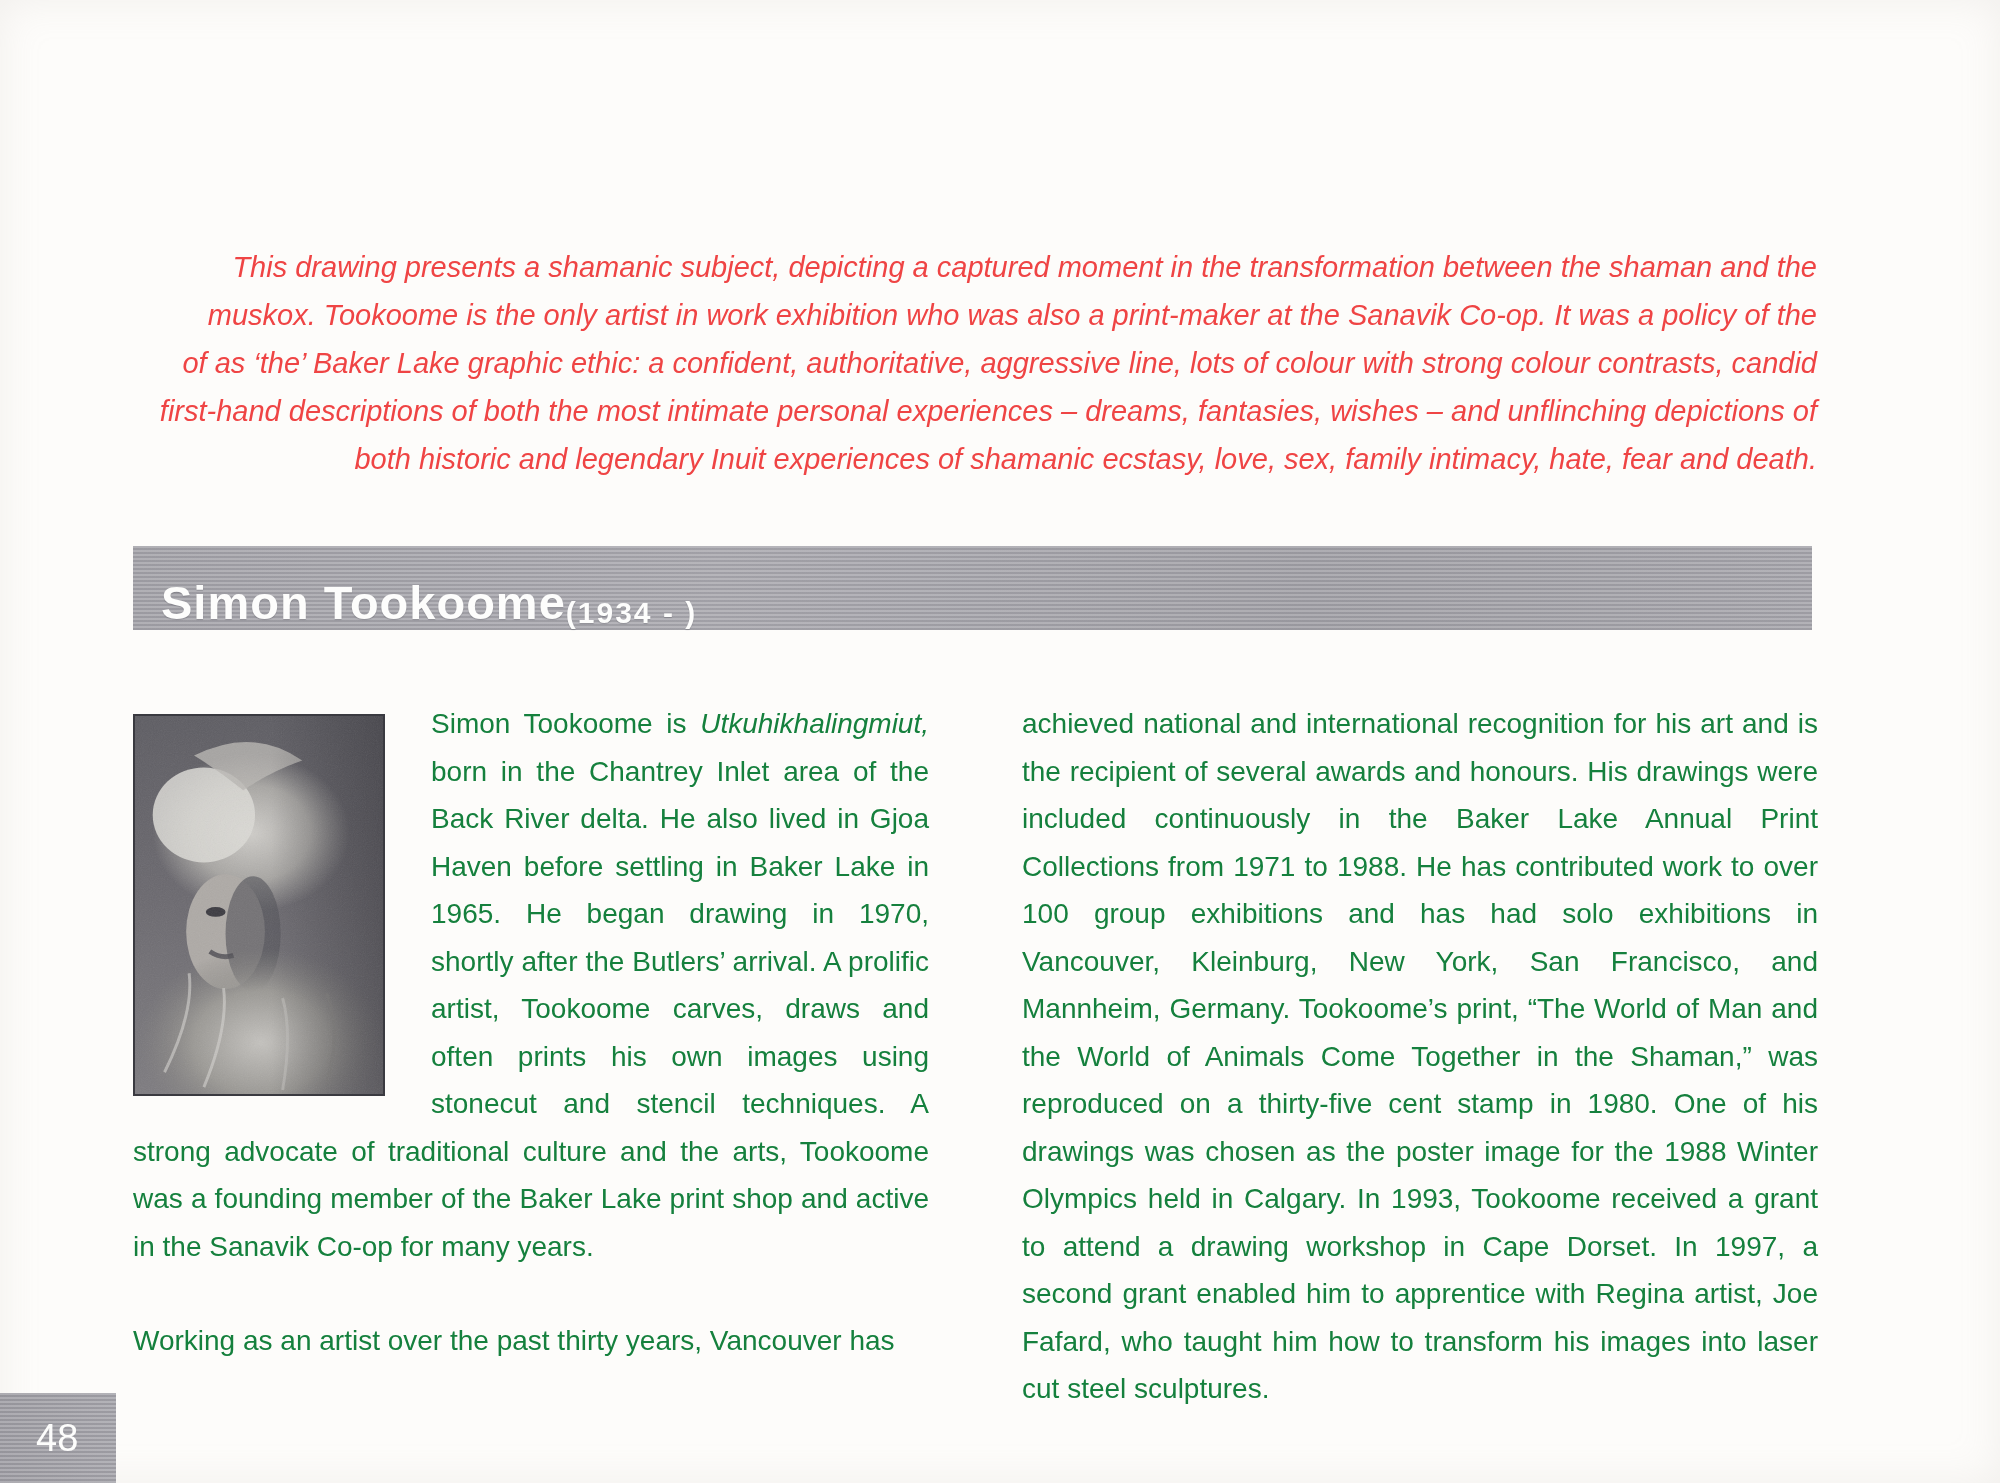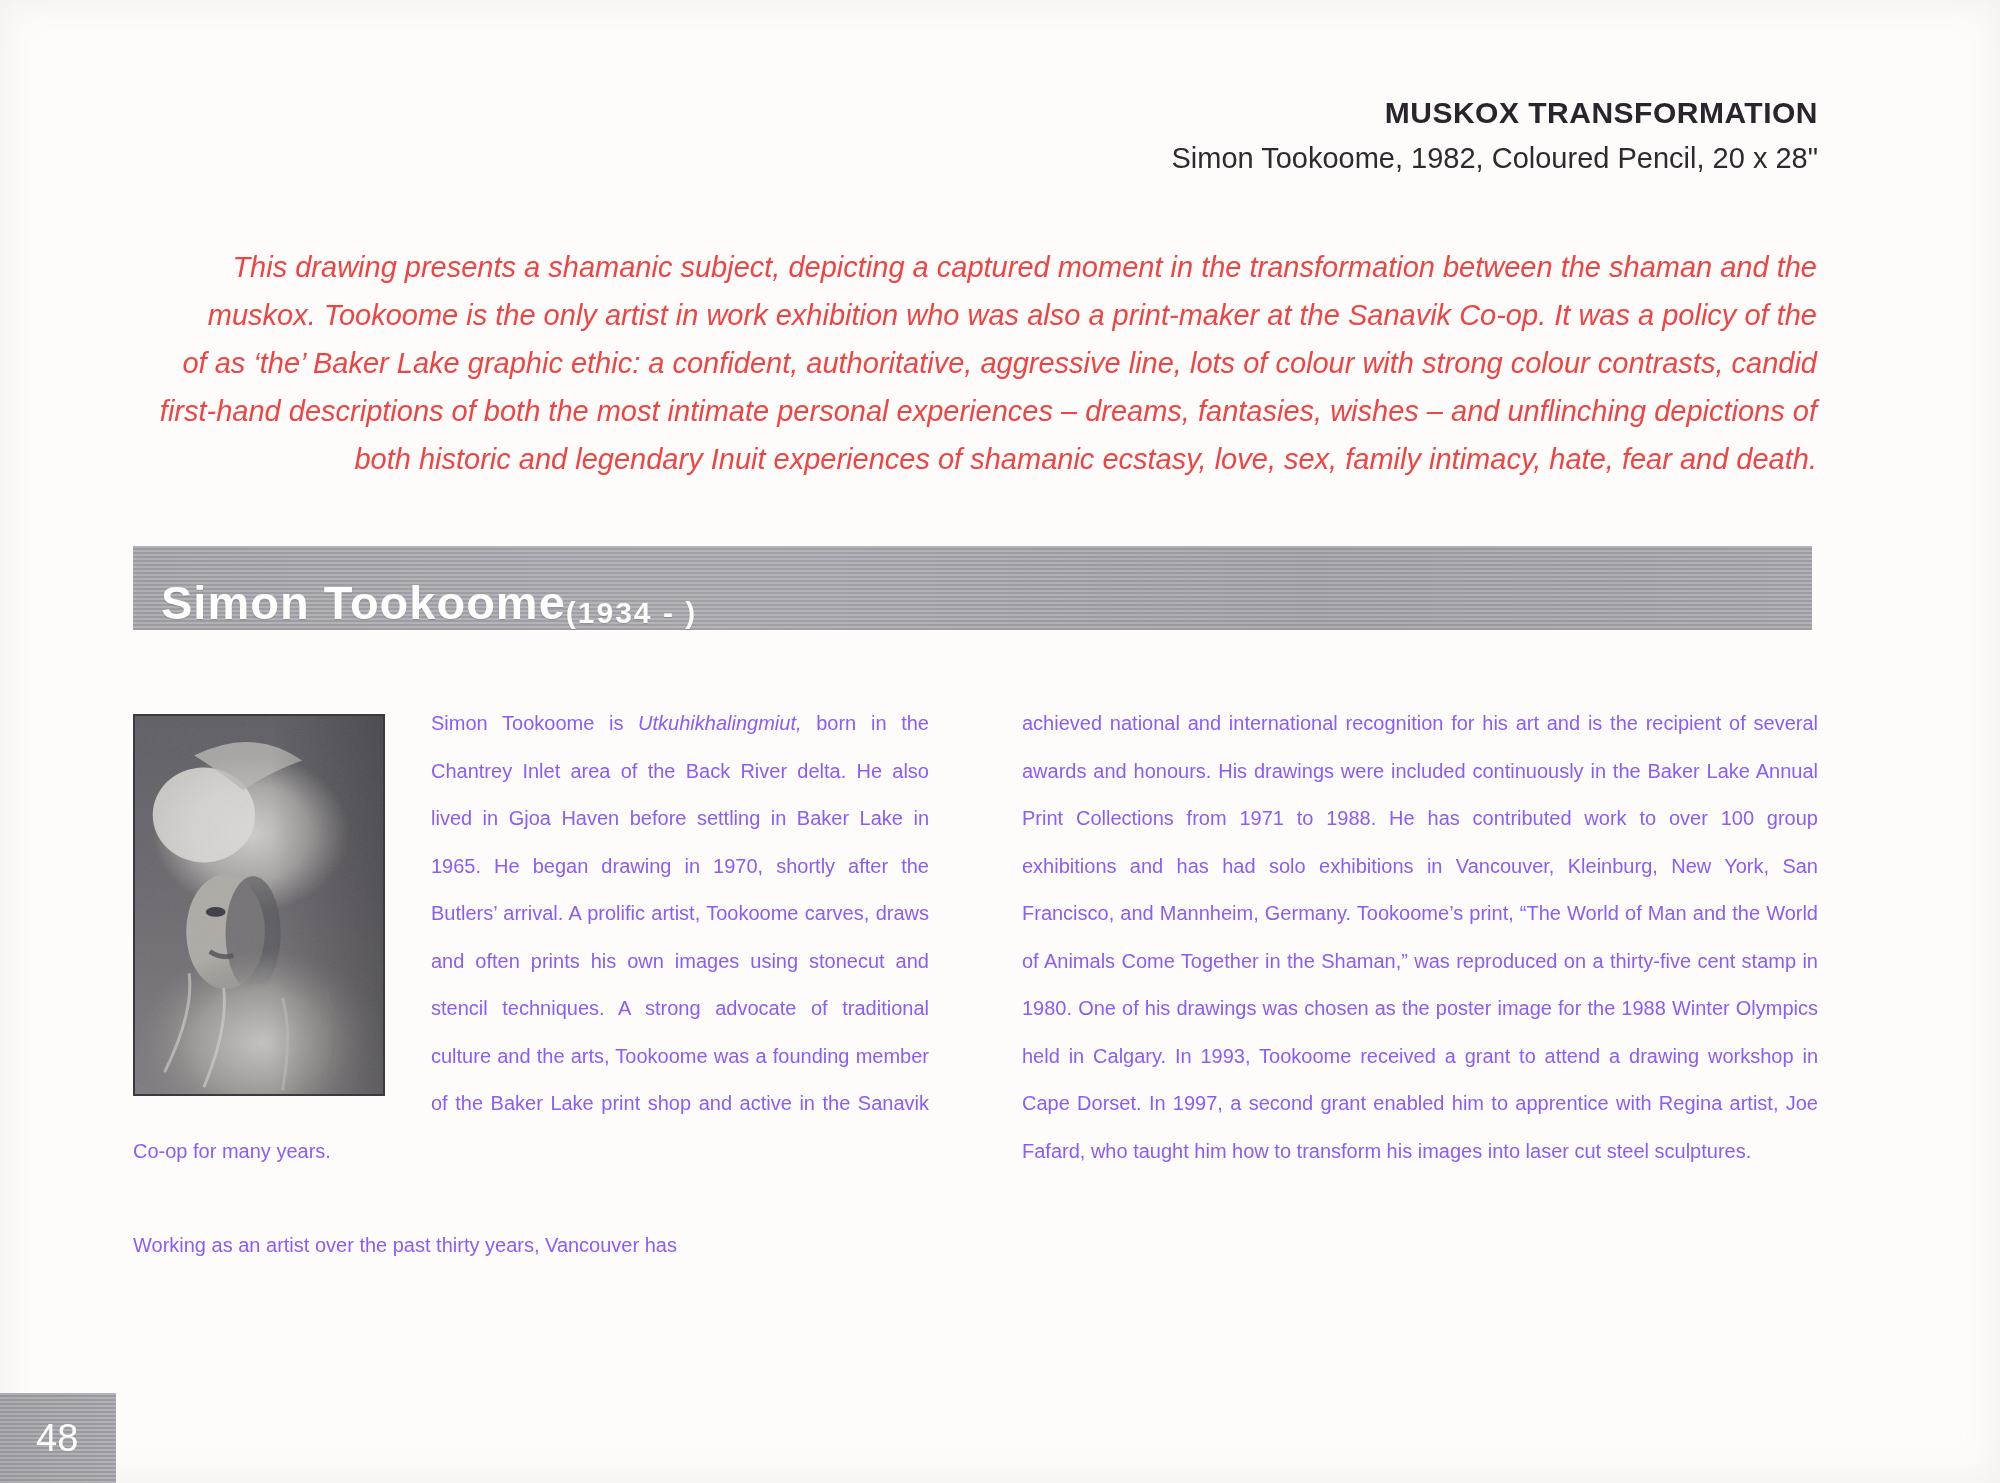--- a/index.html
+++ b/index.html
@@ -86,24 +86,24 @@
   .columns {
     position: absolute;
     top: 700px;
     left: 133px;
     right: 182px;
     display: flex;
     gap: 93px;
   }
   .col {
     flex: 1 1 0;
-    font-size: 20px;
+    font-size: 28px;
     line-height: 47.5px;
     text-align: justify;
-    color: #8b5cf6;
+    color: #15803d;
   }
   .portrait {
     float: left;
     width: 252px;
     height: 382px;
     margin: 14px 46px 6px 0;
     border: 2px solid #3a3a40;
     box-sizing: border-box;
     background: #6b6a70;
   }
@@ -128,24 +128,20 @@
     font-size: 38px;
     font-weight: 400;
     color: #fdfdfc;
   }
 </style>
 </head>
 <body>
 
 <div class="page">
 
-  <div class="artwork-header">
-    <div class="artwork-title">MUSKOX TRANSFORMATION</div>
-    <div class="artwork-caption">Simon Tookoome, 1982, Coloured Pencil, 20 x 28"</div>
-  </div>
 
   <div class="intro">
     <div class="intro-line">This drawing presents a shamanic subject, depicting a captured moment in the transformation between the shaman and the</div>
     <div class="intro-line">muskox. Tookoome is the only artist in work exhibition who was also a print-maker at the Sanavik Co-op. It was a policy of the</div>
     <div class="intro-line">of as ‘the’ Baker Lake graphic ethic: a confident, authoritative, aggressive line, lots of colour with strong colour contrasts, candid</div>
     <div class="intro-line">first-hand descriptions of both the most intimate personal experiences – dreams, fantasies, wishes – and unflinching depictions of</div>
     <div class="intro-line">both historic and legendary Inuit experiences of shamanic ecstasy, love, sex, family intimacy, hate, fear and death.</div>
   </div>
 
   <div class="banner">

